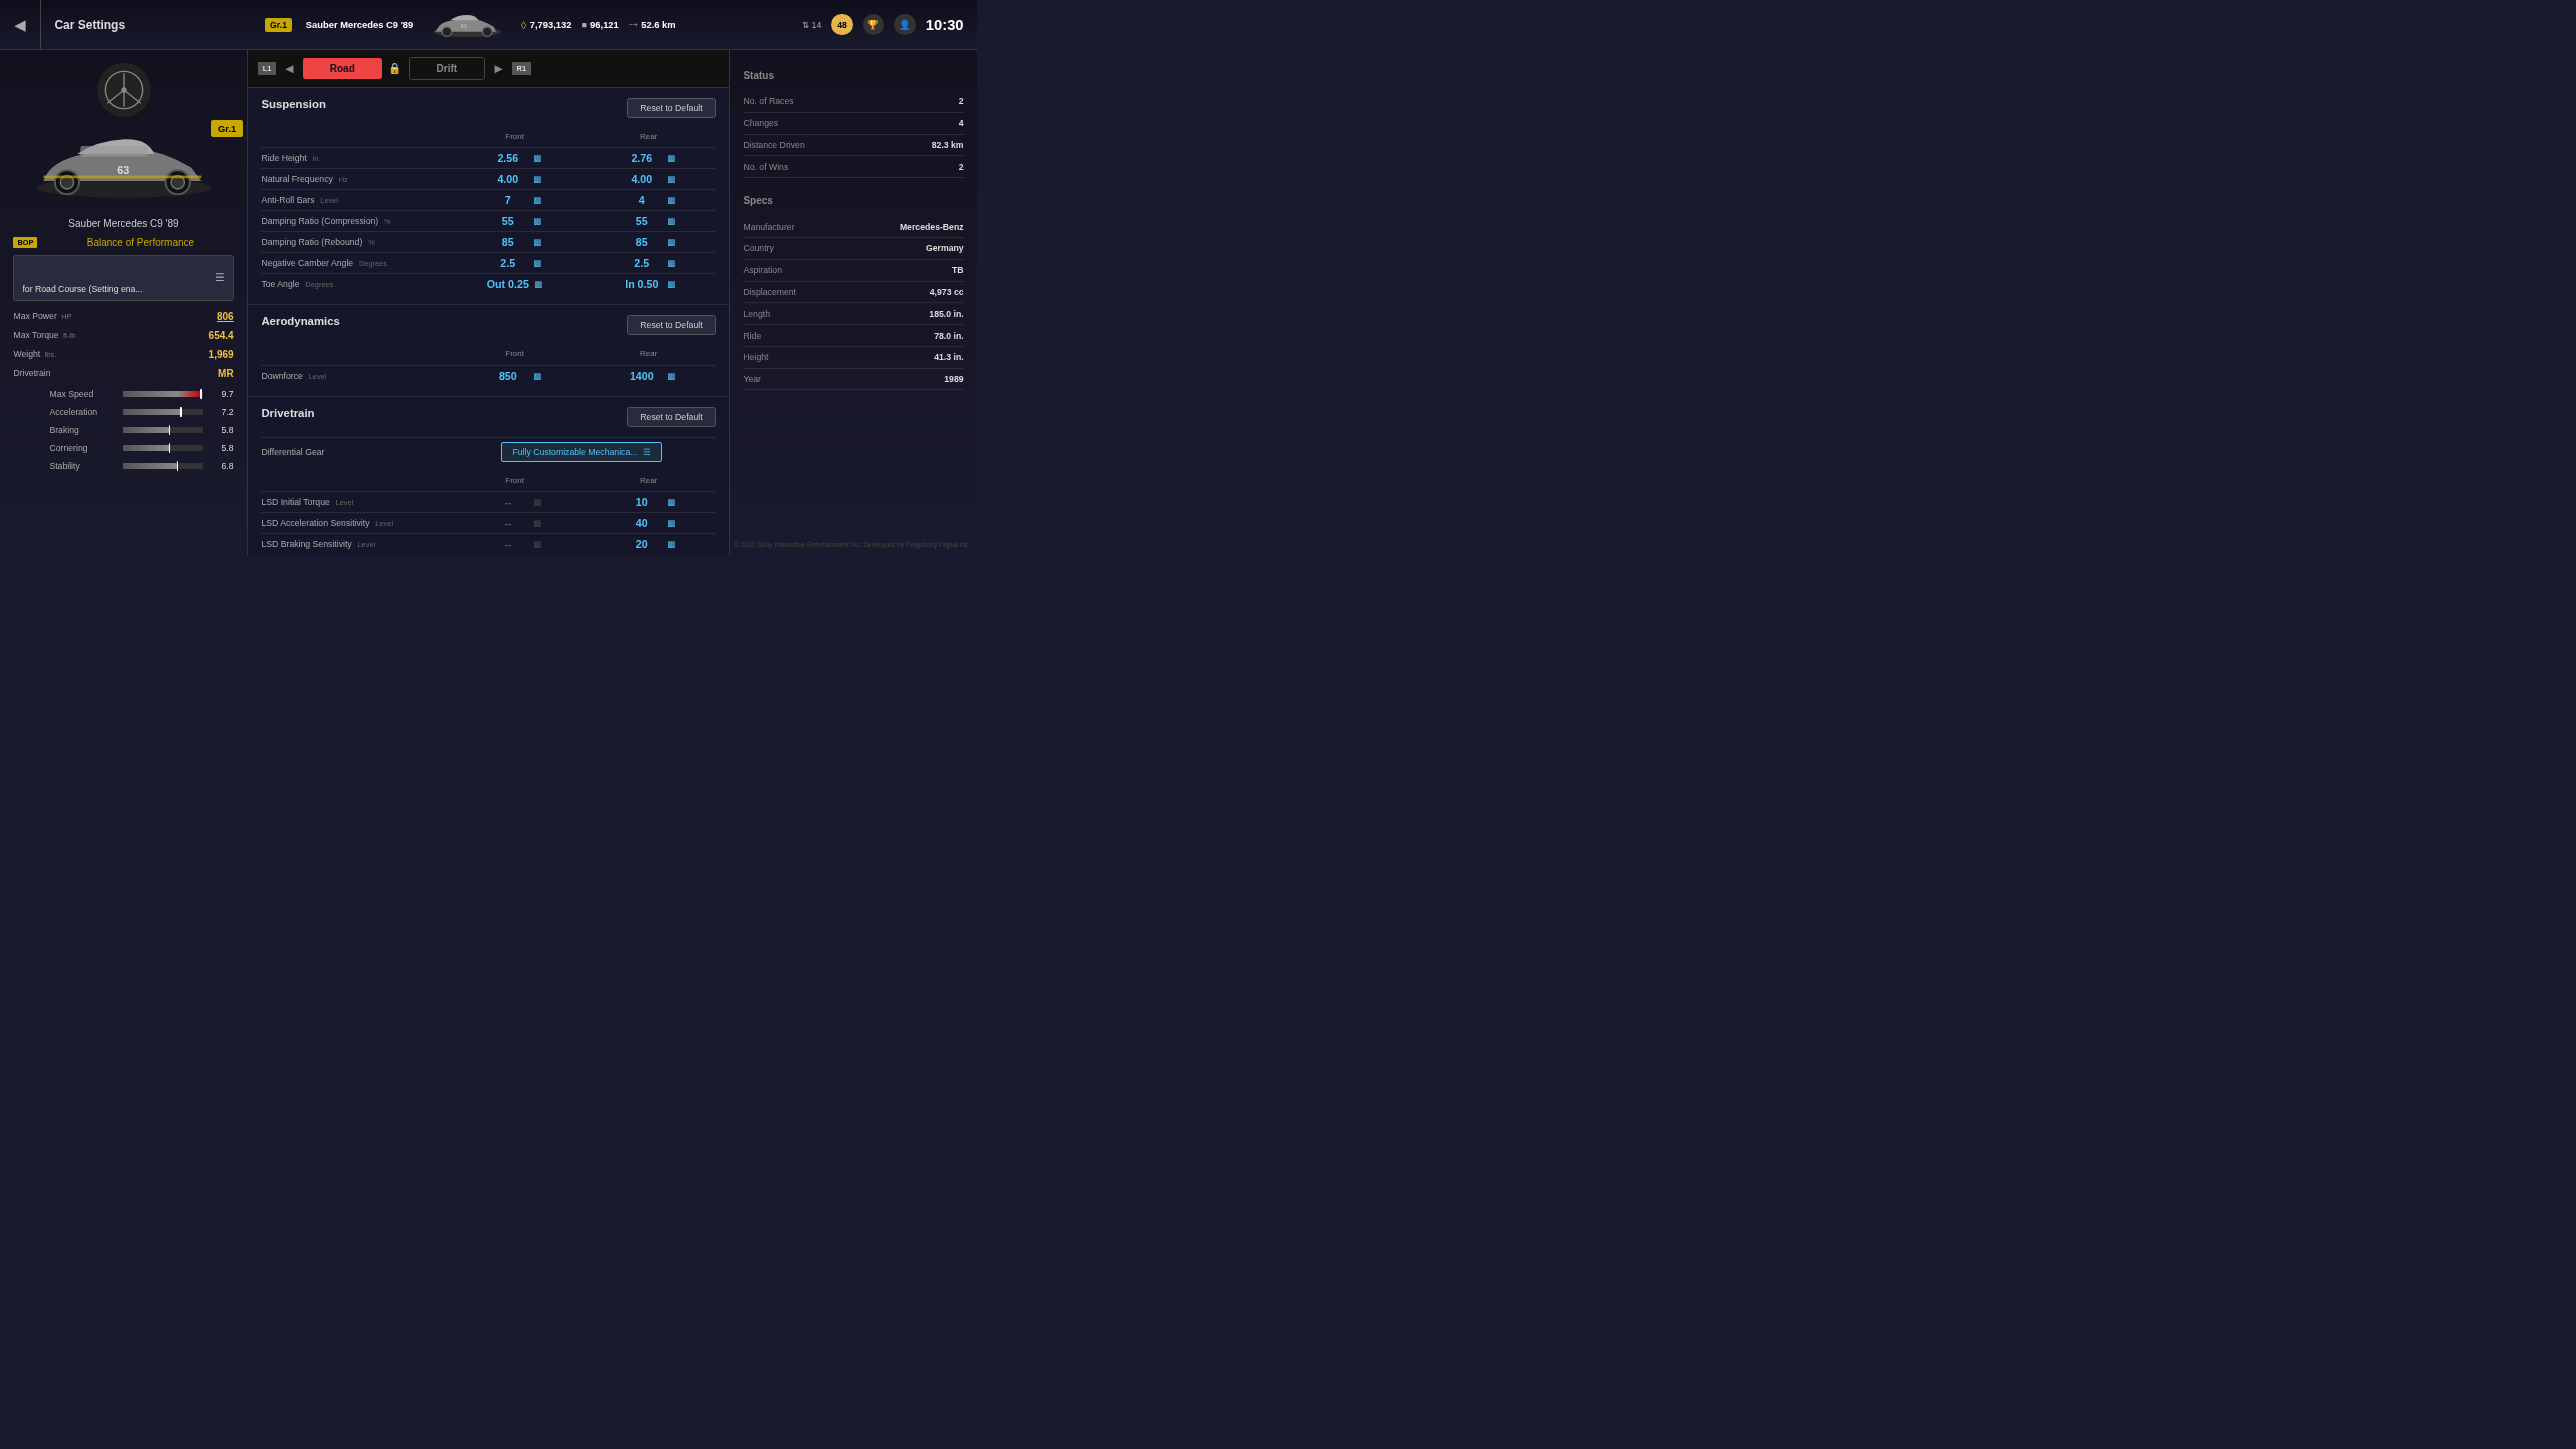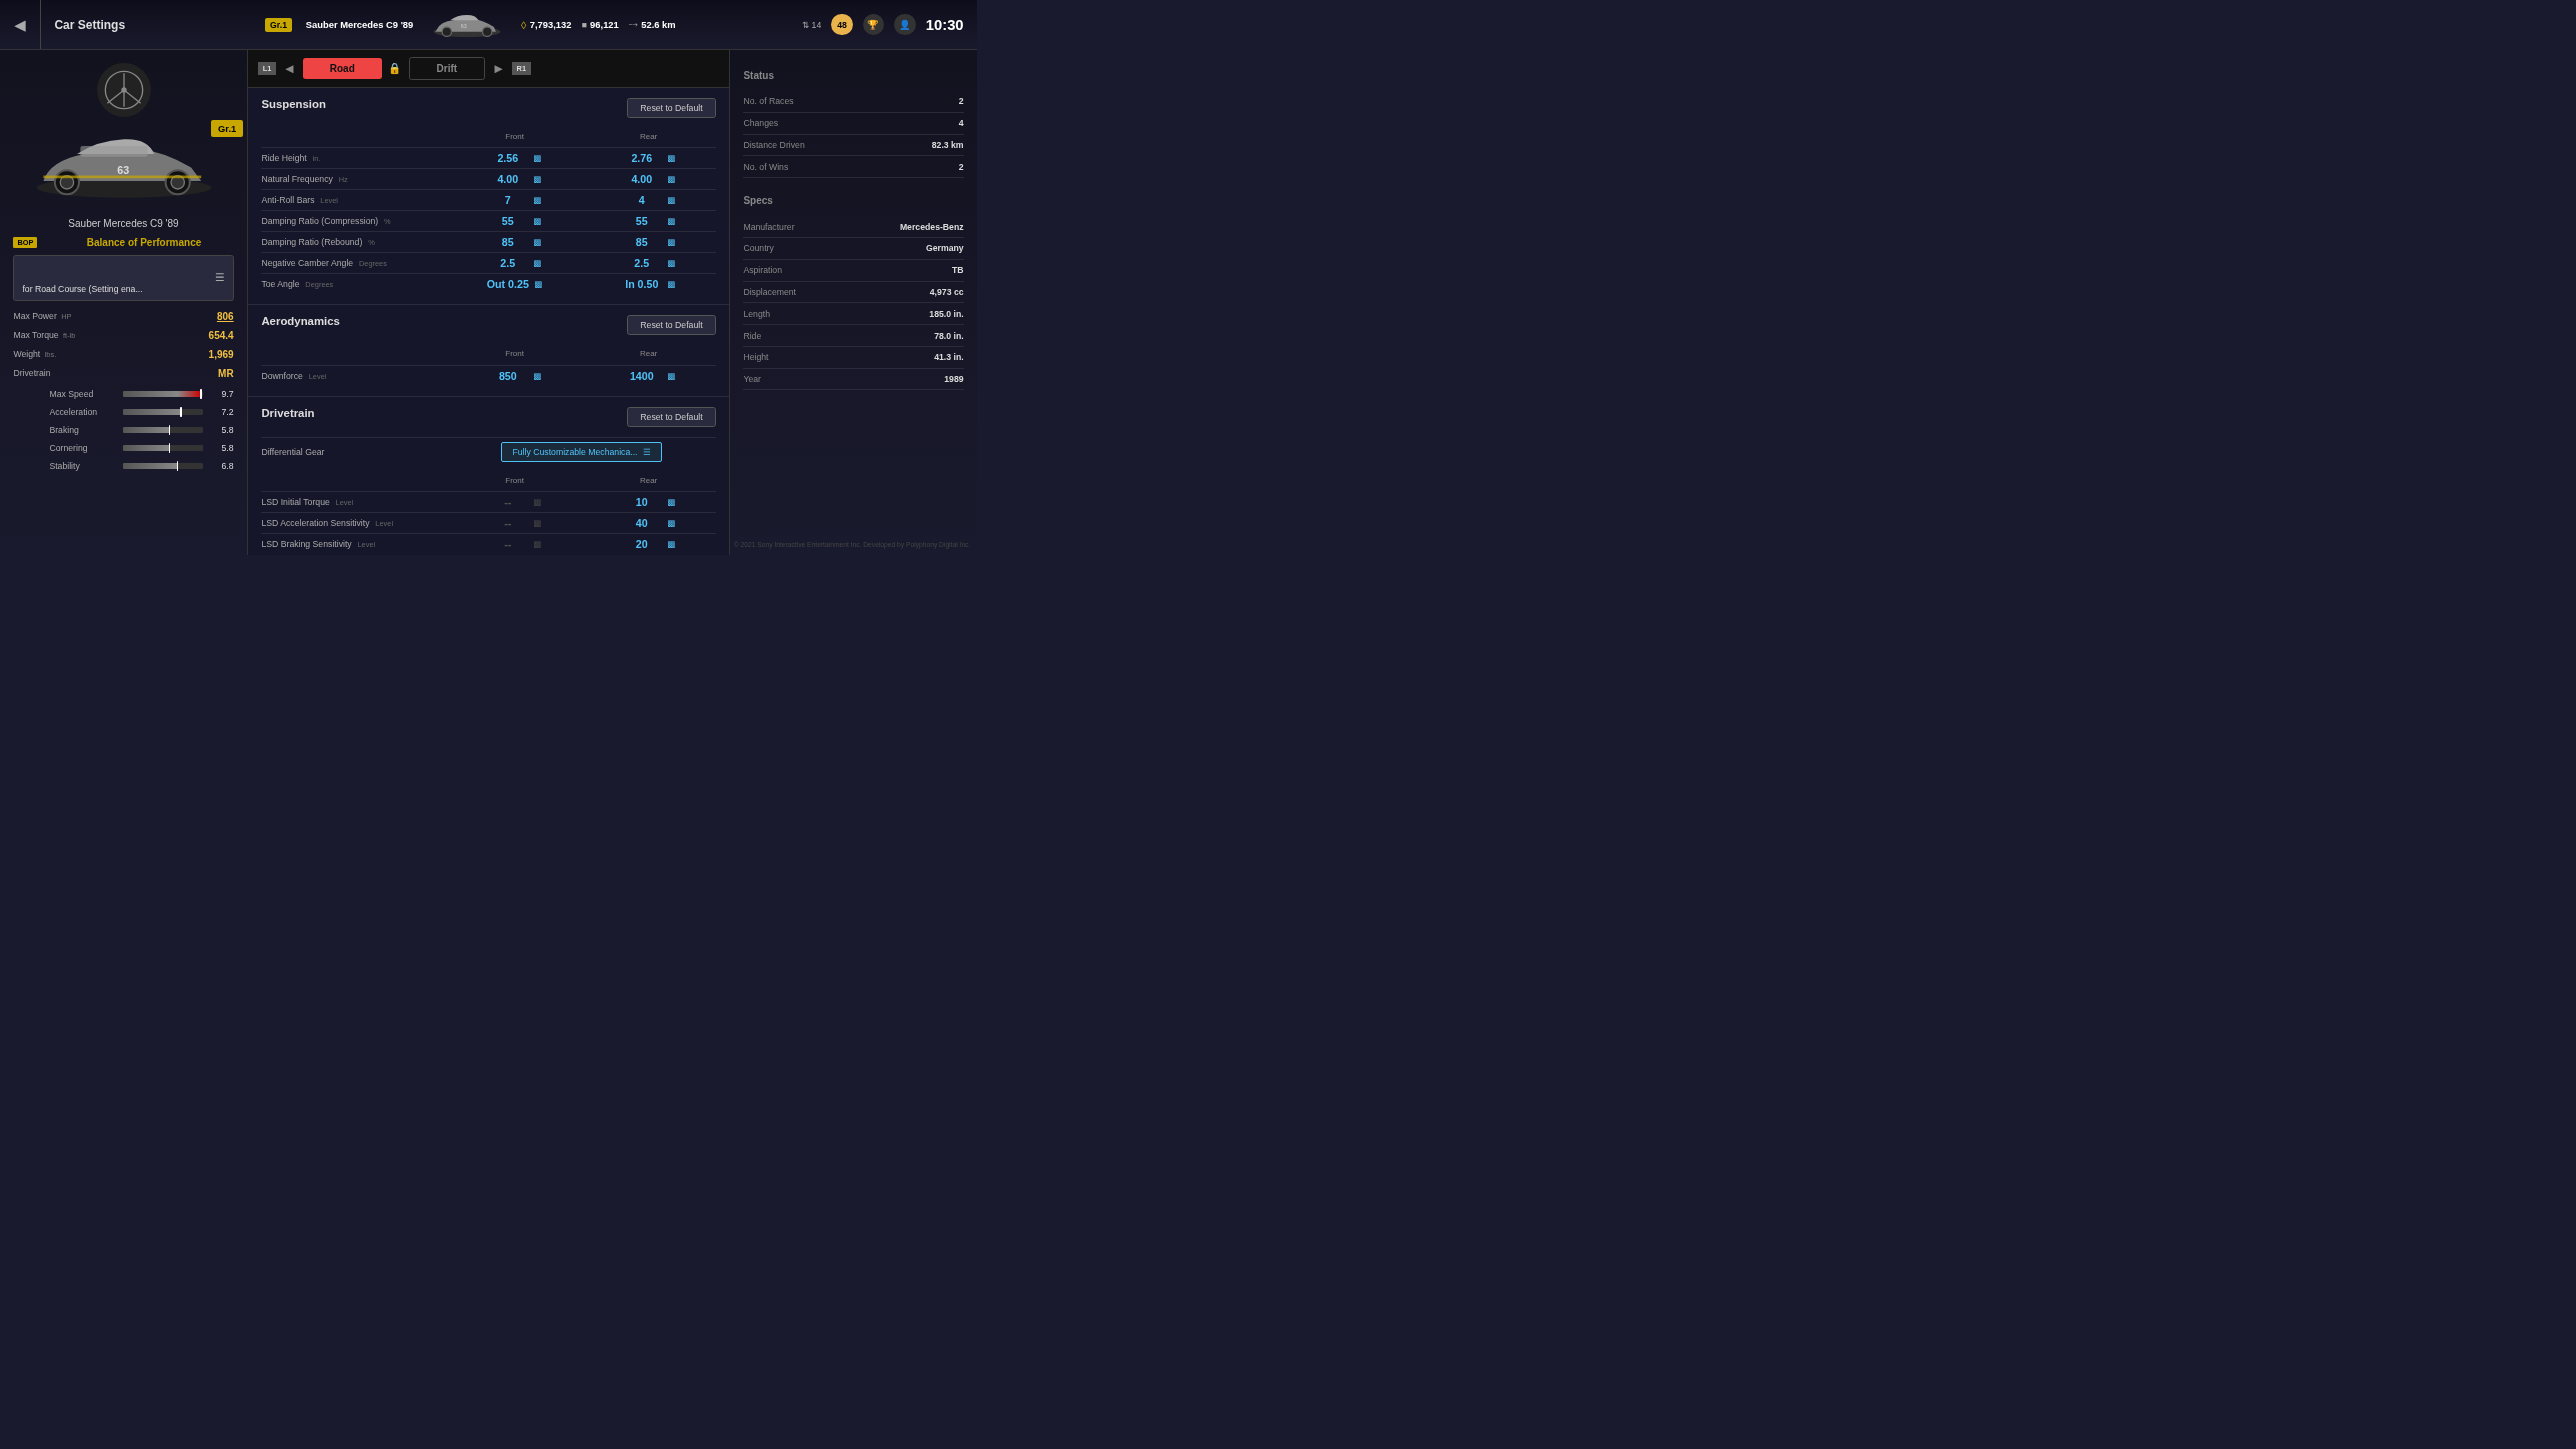--- a/index.html
+++ b/index.html
@@ -175,21 +175,21 @@
       margin-right: 5.4px;
     }
     .bop-line {
       display: flex;
       align-items: center;
       margin-bottom: 6.7px;
     }
     .bop-text {
       color: #c8a800;
       font-size: 10px;
-      font-weight: bold;
+      font-weight: normal;
       padding-left: 44px;
     }
     .setting-line {
       display: flex;
       align-items: center;
       background: #2a2a3e;
       border: 0.7px solid #444;
       border-radius: 2.7px;
       padding: 5.4px 8px;
       margin-bottom: 10px;

